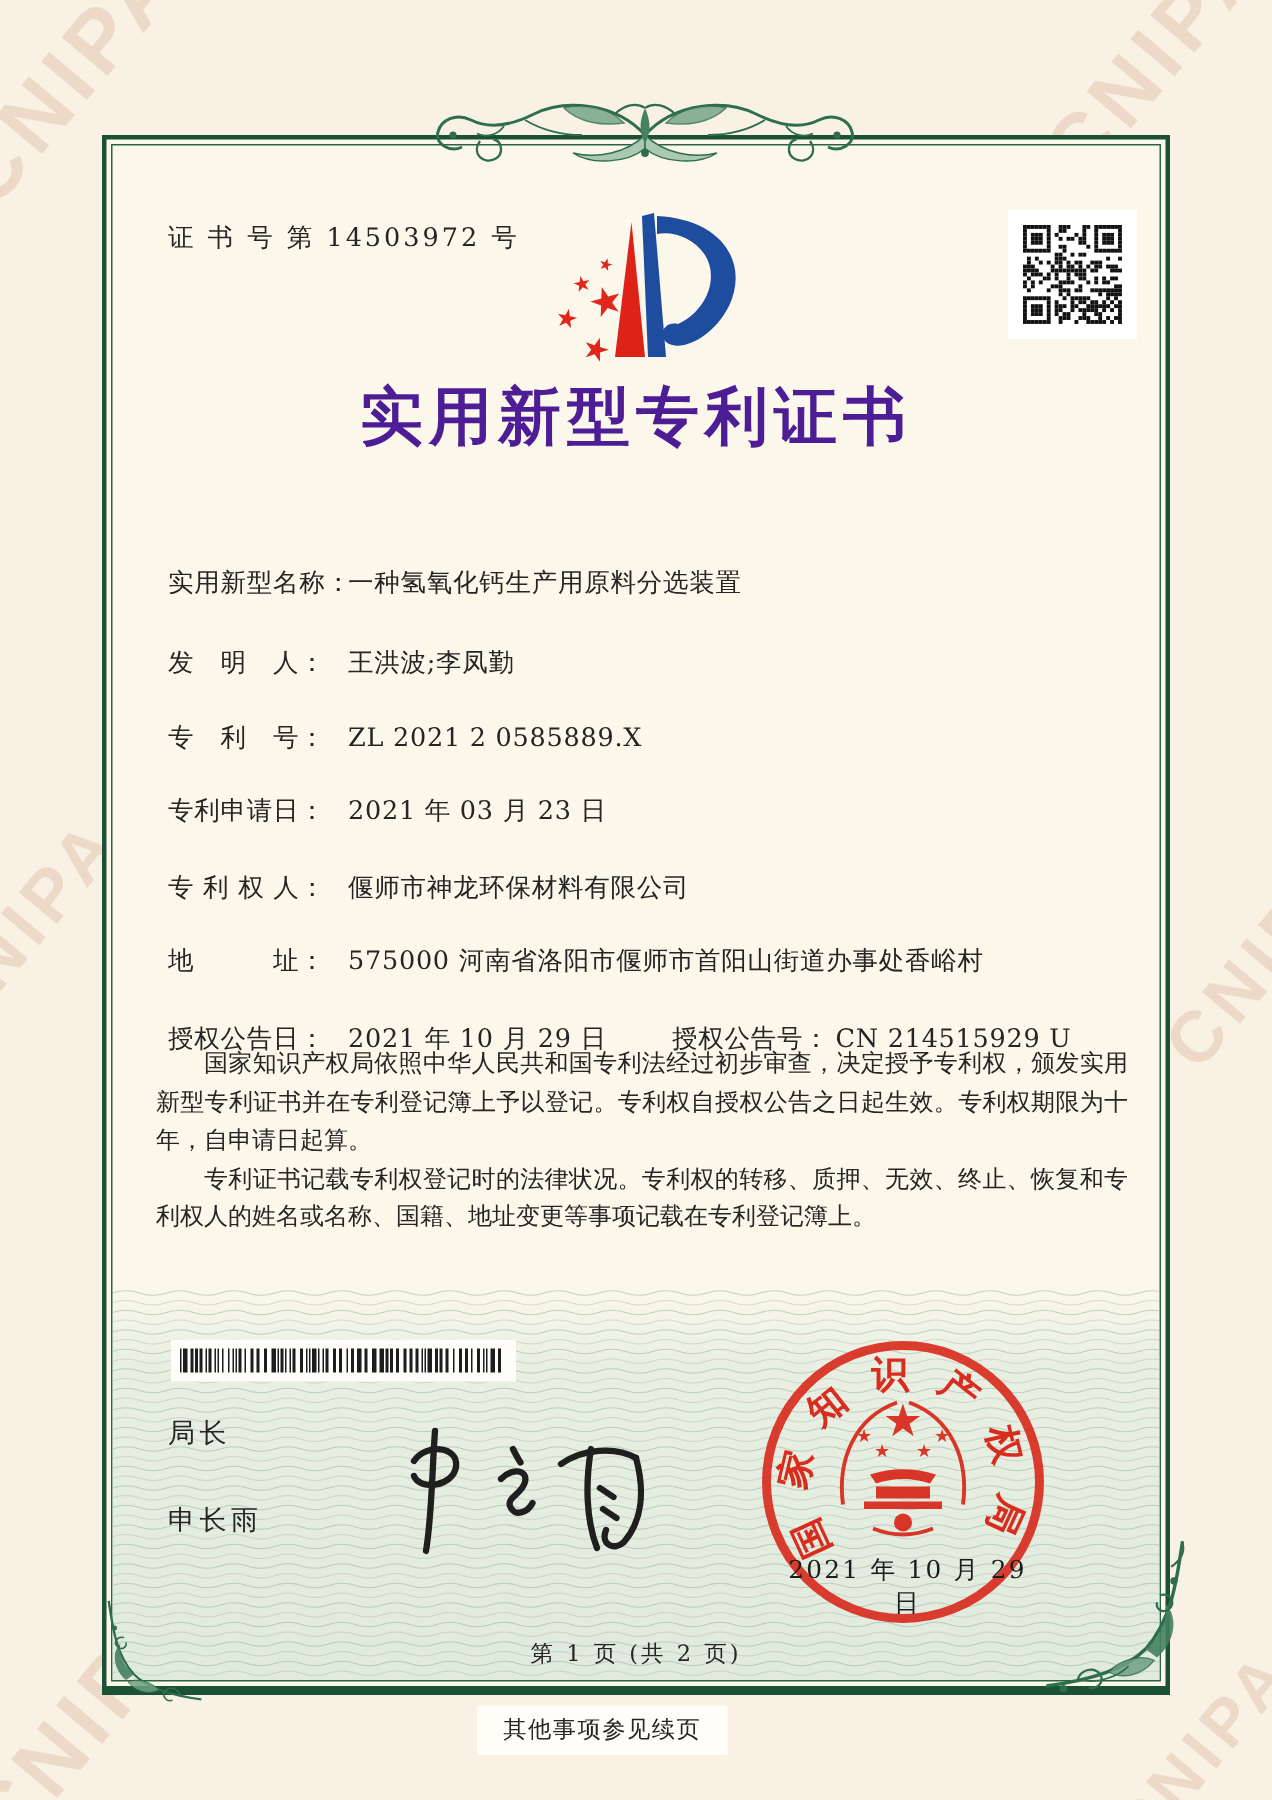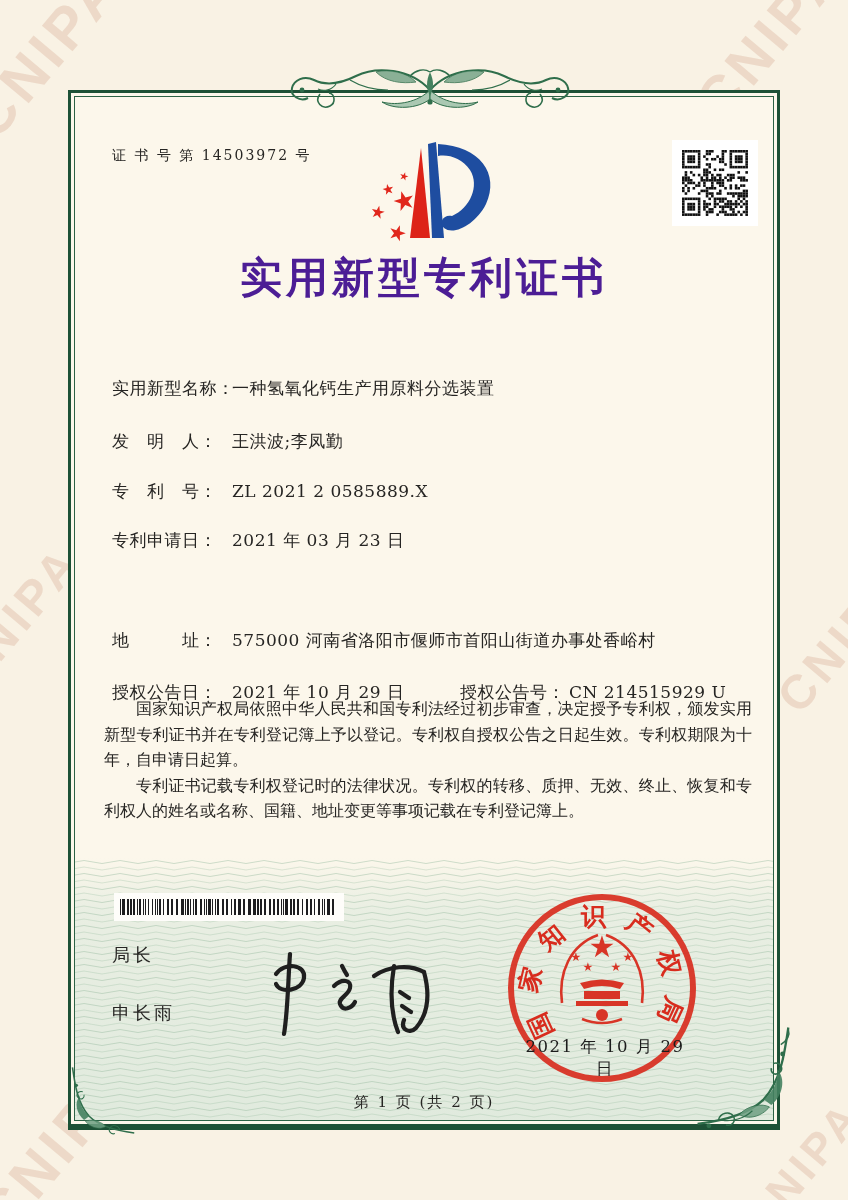--- a/index.html
+++ b/index.html
@@ -20,33 +20,33 @@
     border:3px solid #1d5136;border-bottom-width:6px;background:#fcf7eb;box-sizing:border-box;
   }
   .frame-inner{position:absolute;inset:3px;border:1px solid #2c6245;}
   
   .waves-zone{
     position:absolute;left:4px;right:4px;bottom:4px;height:262px;overflow:hidden;
     background:linear-gradient(180deg,rgba(220,233,223,0) 0%,rgba(214,230,218,.5) 20%,rgba(211,228,215,.68) 100%);
   }
   .waves-zone svg{position:absolute;inset:0;}
   
-  .cert-no{position:absolute;left:112px;top:147px;font-size:14px;letter-spacing:2px;}
+  .cert-no{position:absolute;left:112px;top:147px;font-size:17px;letter-spacing:2px;}
   .logo{position:absolute;left:346px;top:134px;}
   .qr-box{position:absolute;left:672px;top:140px;width:86px;height:86px;background:#fff;}
   .qr-box svg{position:absolute;left:10px;top:10px;}
   .title{
     position:absolute;left:0;right:0;top:250px;text-align:center;
     font-size:42px;font-weight:bold;letter-spacing:4px;color:#4c1d95;
   }
   
   .row{position:absolute;left:112px;height:24px;font-size:17px;white-space:nowrap;margin-top:20px;}
   .lbl{display:inline-block;width:120px;letter-spacing:.5px;}
   .val{letter-spacing:.5px;}
-  .pair2{position:absolute;left:348px;top:0;white-space:nowrap;}
+  .pair2{position:absolute;left:336px;top:0;white-space:nowrap;}
   .pair2 .lbl{width:auto;margin-right:4px;}
   
   .paras{position:absolute;left:104px;top:696px;width:648px;font-size:16px;line-height:25.5px;text-align:justify;}
   .paras p{margin:0;text-indent:2em;}
   
   .barcode-box{position:absolute;left:114px;top:893px;width:230px;height:28px;background:#fefdfa;}
   .barcode{position:absolute;left:6px;top:6px;width:218px;height:16px;}
   .barcode i{position:absolute;top:0;bottom:0;background:#1d1d1f;}
   .officer-title{position:absolute;left:112px;top:943px;font-size:18px;letter-spacing:3px;}
   .officer-name{position:absolute;left:112px;top:1001px;font-size:18px;letter-spacing:3px;}
@@ -500,20 +500,23 @@
   </div>
   <div class="row" style="top:410px;">
     <span class="lbl">发　明　人：</span><span class="val">王洪波;李凤勤</span>
   </div>
   <div class="row" style="top:460px;">
     <span class="lbl">专　利　号：</span><span class="val">ZL 2021 2 0585889.X</span>
   </div>
   <div class="row" style="top:509px;">
     <span class="lbl">专利申请日：</span><span class="val">2021 年 03 月 23 日</span>
   </div>
+  <div class="row" style="top:560px;">
+    <span class="lbl">专 利 权 人：</span><span class="val">偃师市神龙环保材料有限公司</span>
+  </div>
   <div class="row" style="top:609px;">
     <span class="lbl">地　　　址：</span><span class="val">575000 河南省洛阳市偃师市首阳山街道办事处香峪村</span>
   </div>
   <div class="row" style="top:661px;">
     <span class="lbl">授权公告日：</span><span class="val">2021 年 10 月 29 日</span>
     <span class="pair2">
       <span class="lbl">授权公告号：</span><span class="val">CN 214515929 U</span>
     </span>
   </div>
 
@@ -629,14 +632,15 @@
         <path d="M60 118 C56 88 68 60 96 50"></path>
         <path d="M140 118 C144 88 132 60 104 50"></path>
         <path d="M80 134 Q100 142 120 134"></path>
       </g>
       <circle cx="100" cy="130" r="6" fill="#d82c1e"></circle>
     </g>
   </svg>
   <div class="seal-date">2021 年 10 月 29 日</div>
 
   <div class="page-info">第 1 页 (共 2 页)</div>
+  <div class="note-box">其他事项参见续页</div>
 
 </div>
 
 </body></html>

